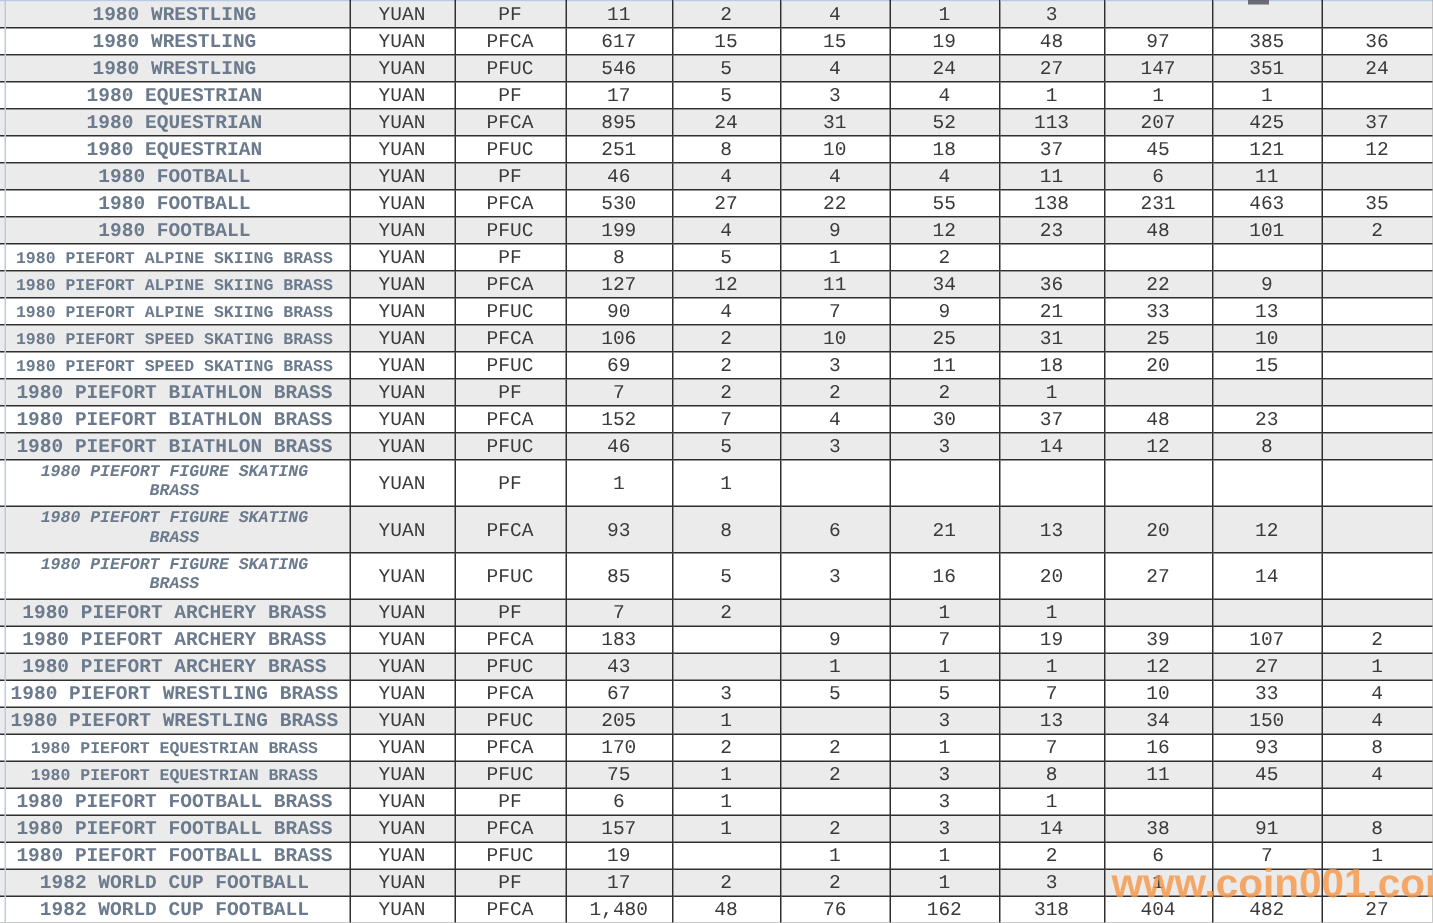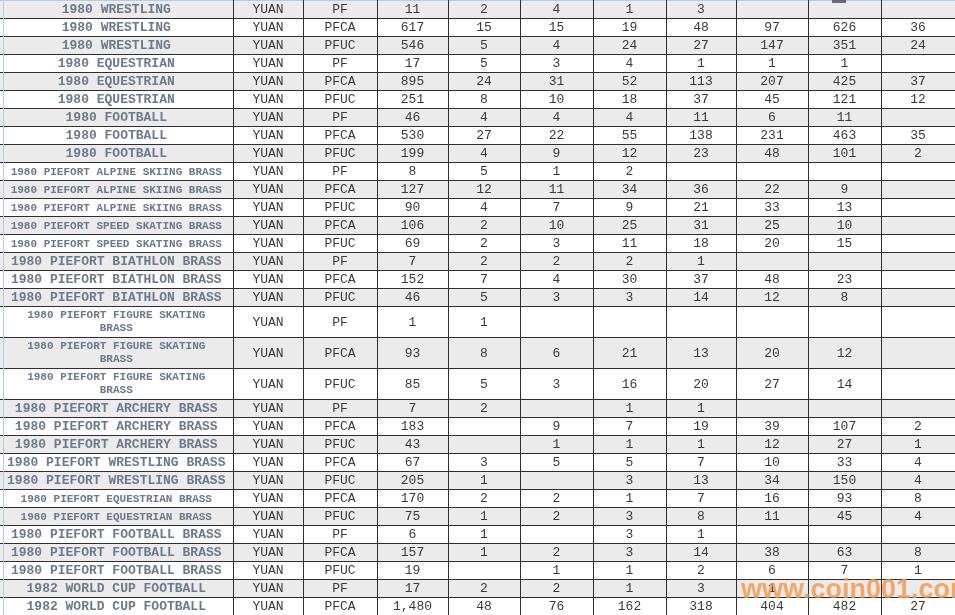--- a/index.html
+++ b/index.html
@@ -14,21 +14,21 @@
   td{border:1px solid var(--grid);text-align:center;vertical-align:middle;
      font-size:13px;color:var(--val);overflow:hidden;padding:0;}
   tr{height:18px;}
   tr.tall{height:31px;}
   tr.g td{background:var(--stripe);}
   tr.w td{background:var(--rowwhite);}
   tr:first-child td{border-top:1px solid var(--edge);}
   td:first-child{border-left:none;padding:0 4px;}
   .d{font-weight:bold;color:var(--desc);letter-spacing:0;white-space:nowrap;}
   .d.s{font-size:11px;}
-  .d.wrap{white-space:normal;display:inline-block;width:190px;line-height:13px;}
+  .d.wrap{white-space:normal;display:inline-block;width:190px;line-height:13px;font-style:italic;}
   .vline{position:absolute;left:3px;top:0;width:1px;height:615px;
     background:var(--edge);z-index:5;pointer-events:none;}
   .artifact{position:absolute;left:832px;top:0;width:14px;height:3px;
     background:#565662;opacity:.85;z-index:6;}
   .watermark{position:absolute;left:741px;top:574px;z-index:7;
     font-family:"Liberation Sans","DejaVu Sans",sans-serif;font-weight:bold;
     font-size:27px;letter-spacing:0;color:var(--wm);opacity:.8;
     pointer-events:none;white-space:nowrap;}
 </style>
 </head>
@@ -66,21 +66,21 @@
         <tr class="w">
           <td><span class="d">1980 WRESTLING</span></td>
           <td>YUAN</td>
           <td>PFCA</td>
           <td>617</td>
           <td>15</td>
           <td>15</td>
           <td>19</td>
           <td>48</td>
           <td>97</td>
-          <td>626</td>
+          <td>385</td>
           <td>36</td>
         </tr>
         <tr class="g">
           <td><span class="d">1980 WRESTLING</span></td>
           <td>YUAN</td>
           <td>PFUC</td>
           <td>546</td>
           <td>5</td>
           <td>4</td>
           <td>24</td>
@@ -417,21 +417,21 @@
         <tr class="g">
           <td><span class="d">1980 PIEFORT FOOTBALL BRASS</span></td>
           <td>YUAN</td>
           <td>PFCA</td>
           <td>157</td>
           <td>1</td>
           <td>2</td>
           <td>3</td>
           <td>14</td>
           <td>38</td>
-          <td>63</td>
+          <td>91</td>
           <td>8</td>
         </tr>
         <tr class="w">
           <td><span class="d">1980 PIEFORT FOOTBALL BRASS</span></td>
           <td>YUAN</td>
           <td>PFUC</td>
           <td>19</td>
           <td></td>
           <td>1</td>
           <td>1</td>

